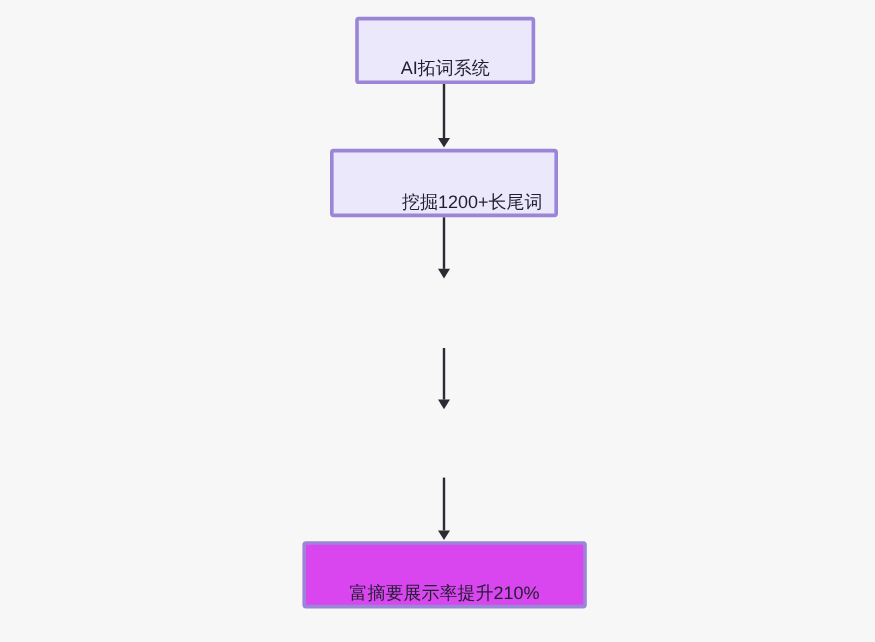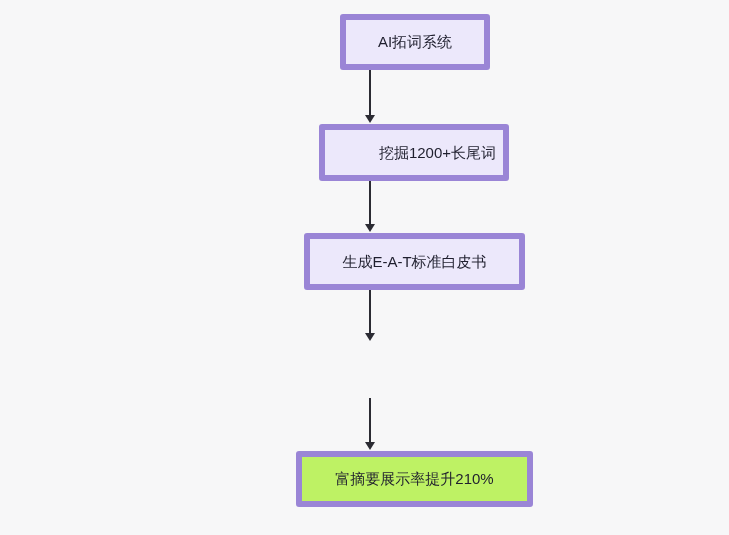--- a/index.html
+++ b/index.html
@@ -15,31 +15,30 @@
   }
   #flow {
     position: relative;
     width: 729px;
     height: 535px;
   }
   .node {
     position: absolute;
     box-sizing: border-box;
     background: #ece8fb;
-    border: 6px solid #22c55e;
+    border: 3px solid #22c55e;
     border-radius: 3px;
     color: #1f1f2e;
     font-size: 15px;
     line-height: 1.2;
     display: flex;
-    align-items: center;
+    align-items: flex-end;
     justify-content: center;
     text-align: center;
     white-space: nowrap;
-    margin-left: 44px;
   }
   .edge {
     position: absolute;
     width: 2px;
     background: #2b2b33;
   }
   .arrowhead {
     position: absolute;
     width: 0;
     height: 0;
@@ -59,19 +58,16 @@
     <div class="edge" style="left: 369px; top: 290px; height: 43px; background: rgb(43, 43, 51);"></div>
     <div class="arrowhead" style="left: 365px; top: 333px; border-top-color: rgb(43, 43, 51);"></div>
     <div class="edge" style="left: 369px; top: 398px; height: 44px; background: rgb(43, 43, 51);"></div>
     <div class="arrowhead" style="left: 365px; top: 442px; border-top-color: rgb(43, 43, 51);"></div>
     <div class="node" style="left: 296px; top: 14px; width: 150px; height: 56px; background: rgb(236, 232, 251); border-color: rgb(154, 133, 214);">
       <span>AI拓词系统</span>
     </div>
     <div class="node" style="left: 275px; top: 124px; width: 190px; height: 57px; background: rgb(236, 232, 251); border-color: rgb(154, 133, 214); padding-left: 47px;">
       <span>挖掘1200+长尾词</span>
     </div>
-    <div class="node" style="left: 260px; top: 233px; width: 221px; height: 57px; background: rgb(236, 232, 251); border-color: rgb(154, 133, 214);">
-      <span>生成E-A-T标准白皮书</span>
-    </div>
-    <div class="node" style="left: 252px; top: 451px; width: 237px; height: 56px; background: #bef264; border-color: rgb(154, 133, 214);">
+    <div class="node" style="left: 252px; top: 451px; width: 237px; height: 56px; background: #d946ef; border-color: rgb(154, 133, 214);">
       <span>富摘要展示率提升210%</span>
     </div>
   </div>
 
 </body></html>

